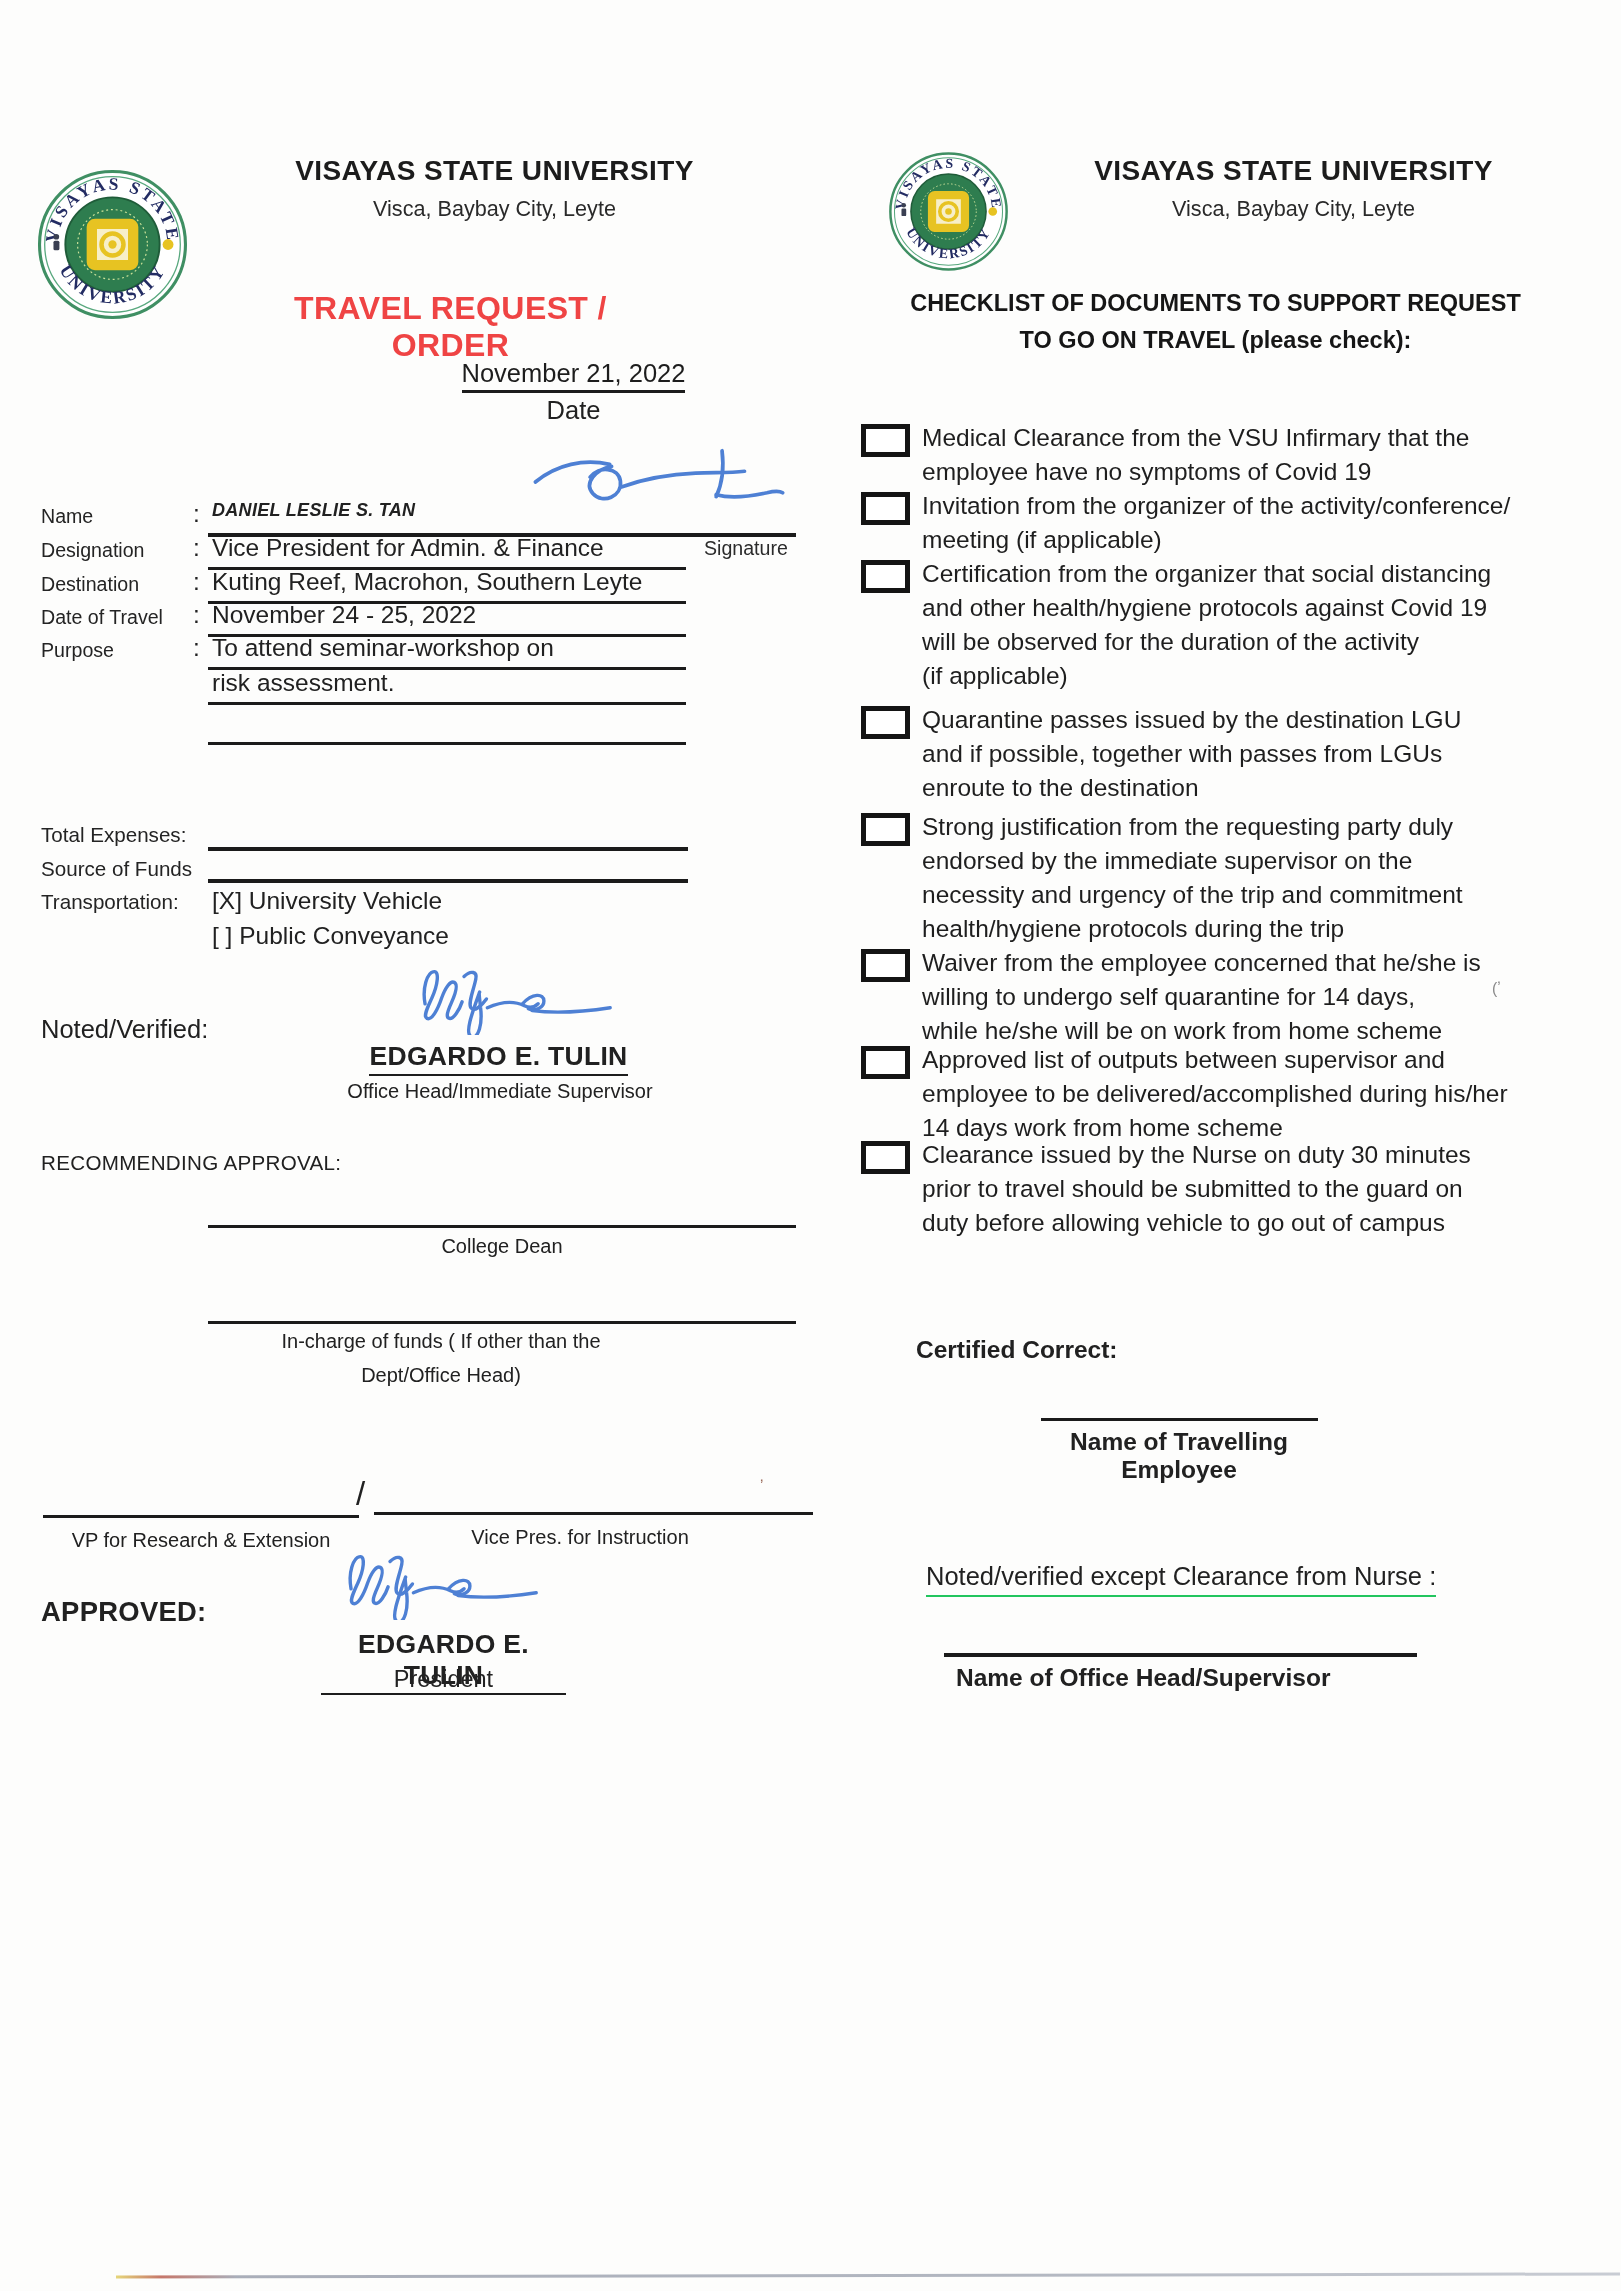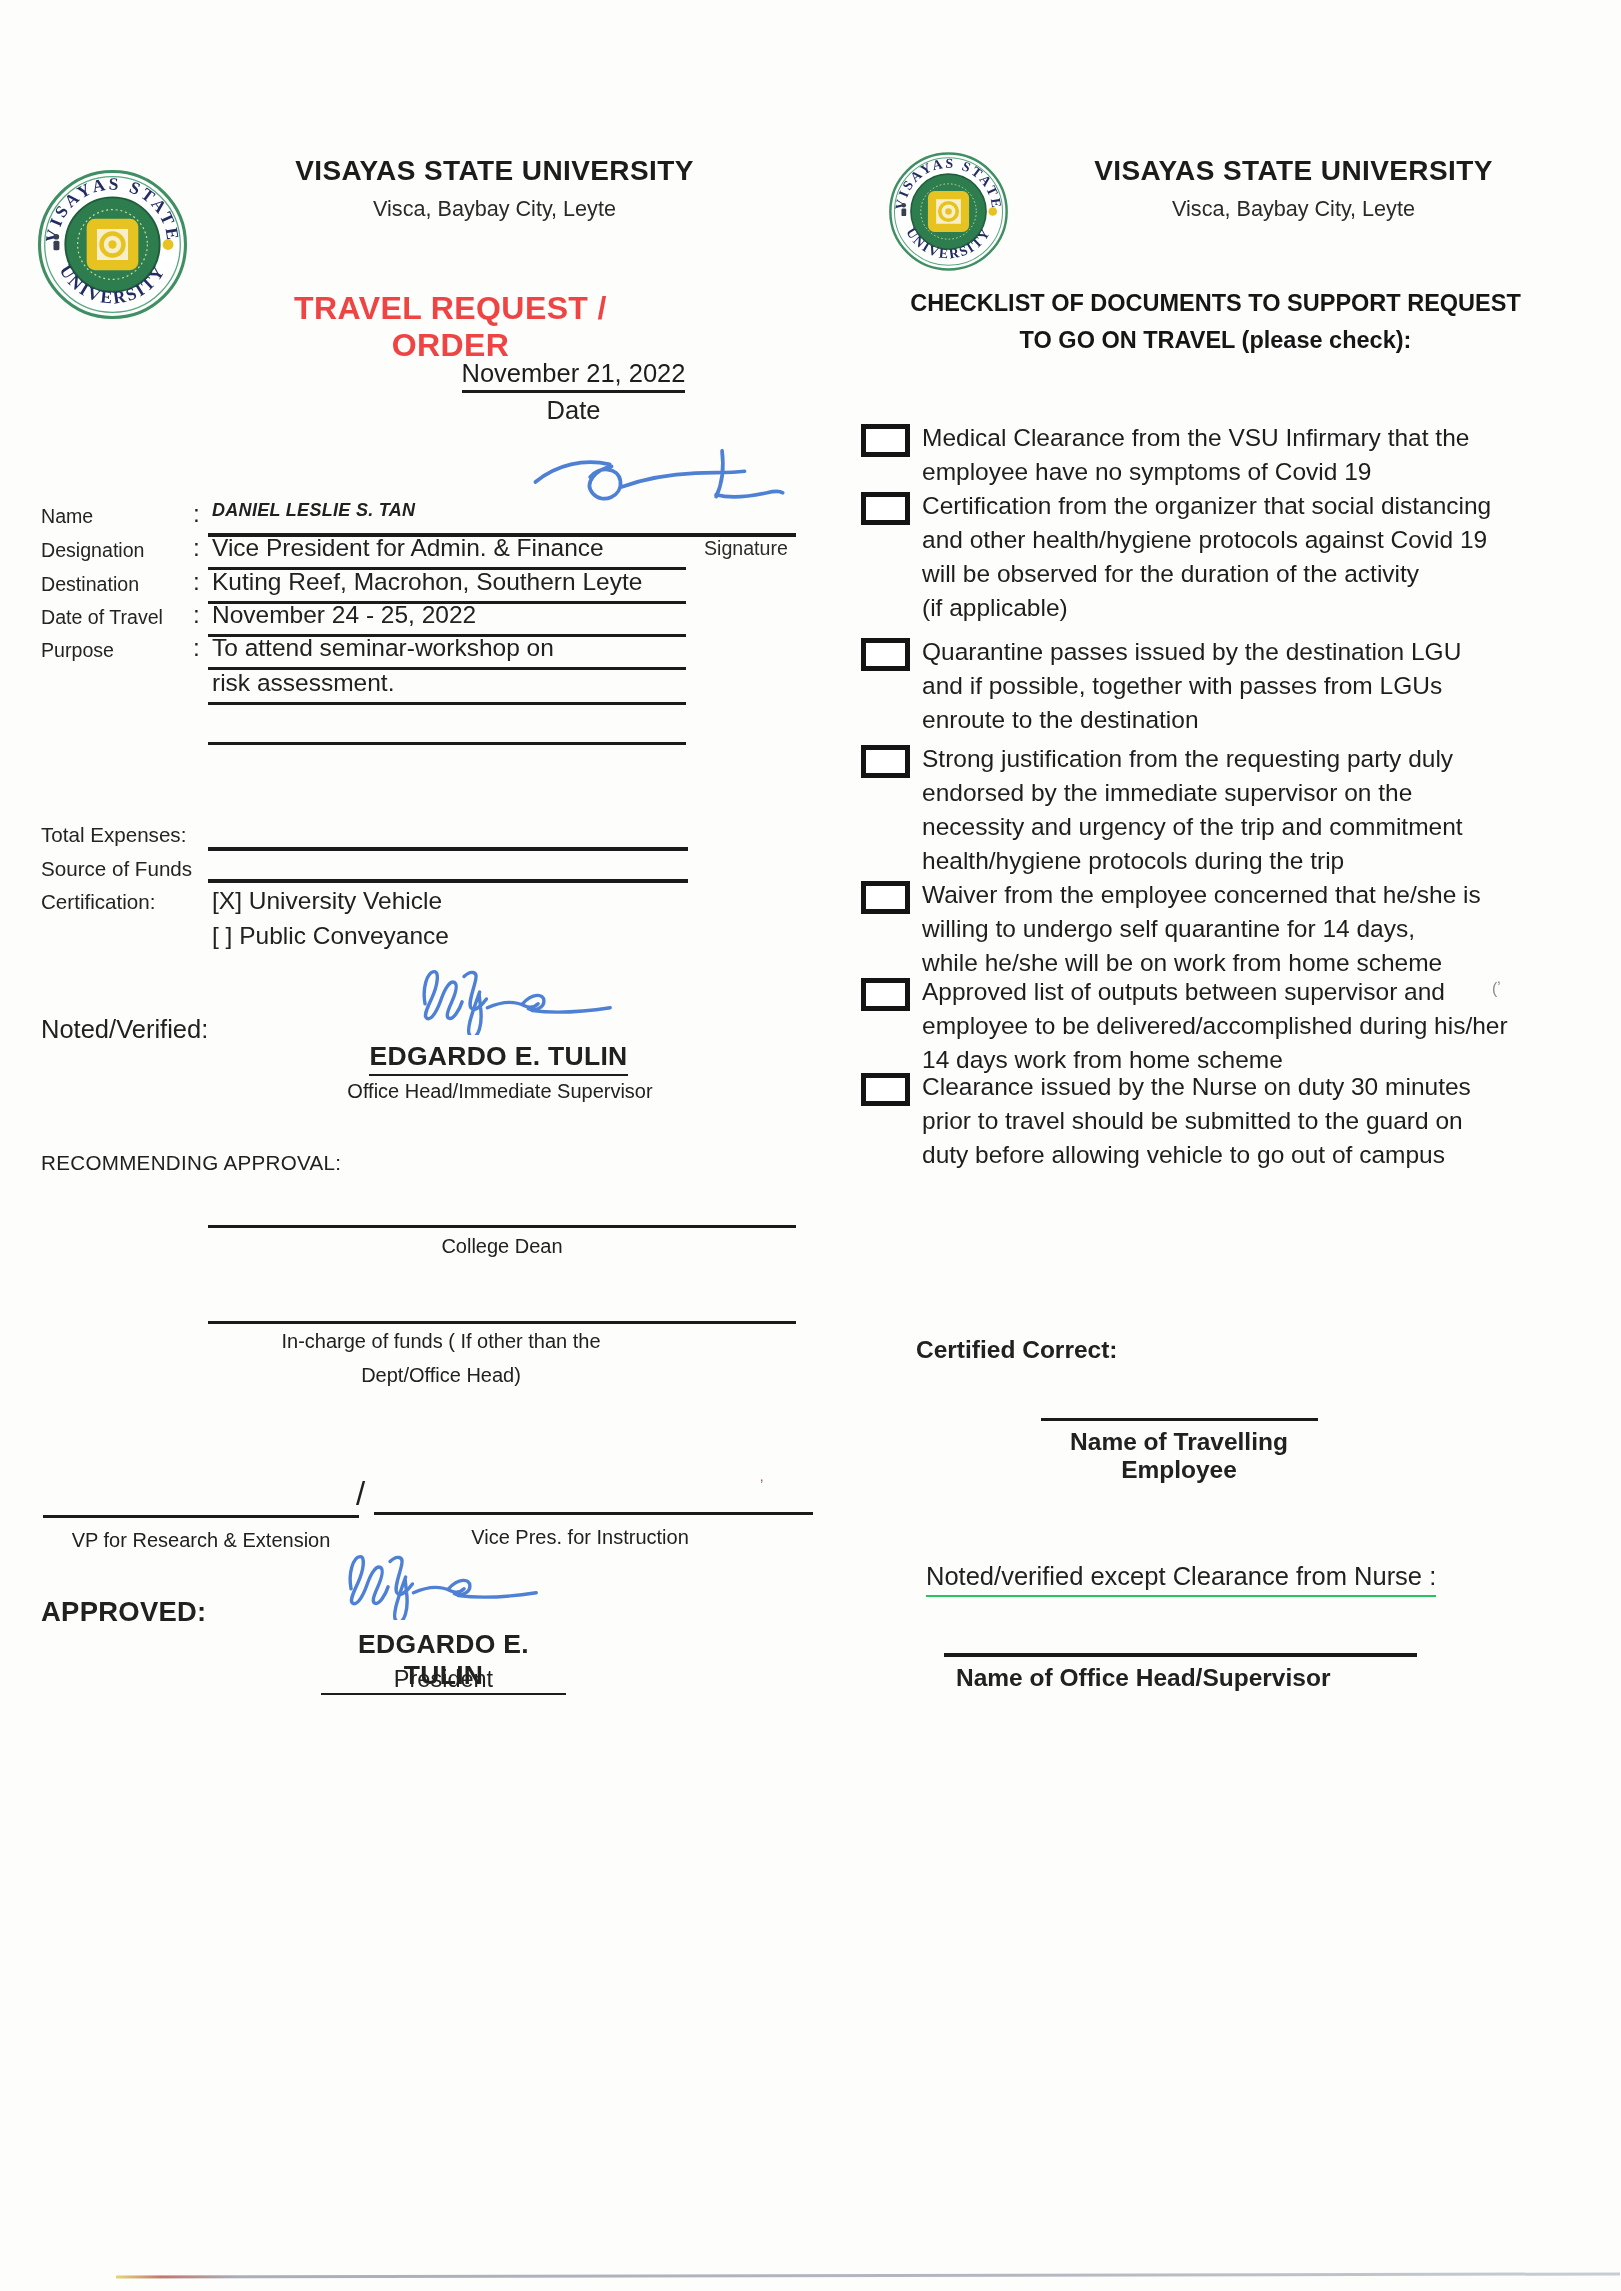--- a/index.html
+++ b/index.html
@@ -168,21 +168,21 @@
     <div class="fline"></div>
   </div>
   <div class="abs value-text" style="left:212px;top:669px;">risk assessment.</div>
   <div class="plainline" style="left:208px;top:702px;width:478px;height:2.9px;"></div>
   <div class="plainline" style="left:208px;top:742px;width:478px;height:2.9px;"></div>
 
   <div class="abs small-label" style="left:41px;top:823px;">Total Expenses:</div>
   <div class="plainline" style="left:208px;top:847px;width:480px;height:3.9px;"></div>
   <div class="abs small-label" style="left:41px;top:857px;">Source of Funds</div>
   <div class="plainline" style="left:208px;top:879px;width:480px;height:3.9px;"></div>
-  <div class="abs small-label" style="left:41px;top:890px;">Certification:</div>
+  <div class="abs small-label" style="left:41px;top:890px;">Transportation:</div>
   <div class="abs value-text" style="left:212px;top:887px;">[X] University Vehicle</div>
   <div class="abs value-text" style="left:212px;top:922px;">[ ] Public Conveyance</div>
 
   <div class="abs noted-label" style="left:41px;top:1015px;">Noted/Verified:</div>
   <svg class="abs" style="left:407px;top:959px;" width="230" height="76" viewBox="0 0 235 78">
       <use href="#sig-tulin"></use>
     </svg>
   <div class="abs center" style="left:322px;top:1041px;width:353px;">
     <span class="name-underlined">EDGARDO E. TULIN</span>
   </div>
@@ -225,20 +225,25 @@
     <div>CHECKLIST OF DOCUMENTS TO SUPPORT REQUEST</div>
     <div>TO GO ON TRAVEL (please check):</div>
   </div>
 
   <div class="checklist">
     <div class="citem">
       <div class="cbox"></div>
       <div class="cline">Medical Clearance from the VSU Infirmary that the</div>
       <div class="cline">employee have no symptoms of Covid 19</div>
     </div>
+    <div class="citem">
+      <div class="cbox"></div>
+      <div class="cline">Invitation from the organizer of the activity/conference/</div>
+      <div class="cline">meeting (if applicable)</div>
+    </div>
     <div class="citem mb10">
       <div class="cbox"></div>
       <div class="cline">Certification from the organizer that social distancing</div>
       <div class="cline">and other health/hygiene protocols against Covid 19</div>
       <div class="cline">will be observed for the duration of the activity</div>
       <div class="cline"> (if applicable)</div>
     </div>
     <div class="citem mb5">
       <div class="cbox"></div>
       <div class="cline">Quarantine passes issued by the destination LGU</div>

